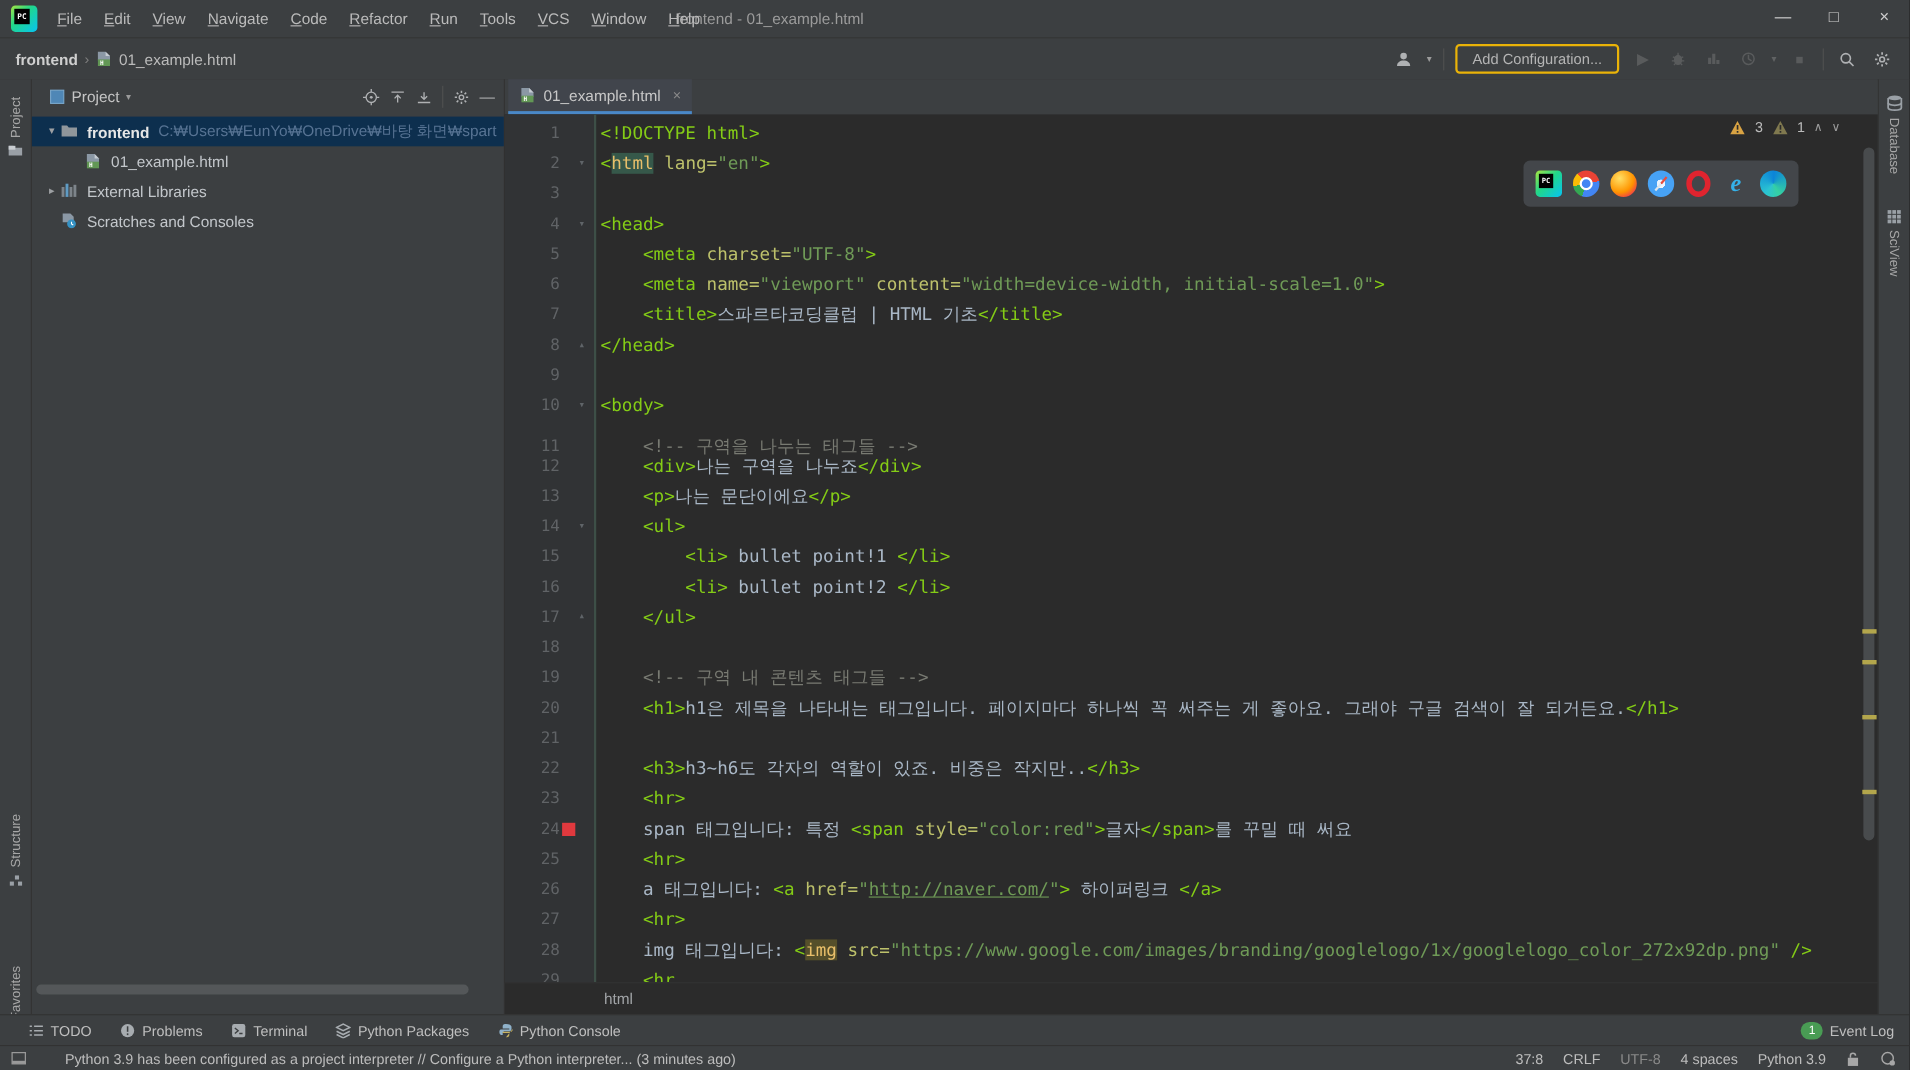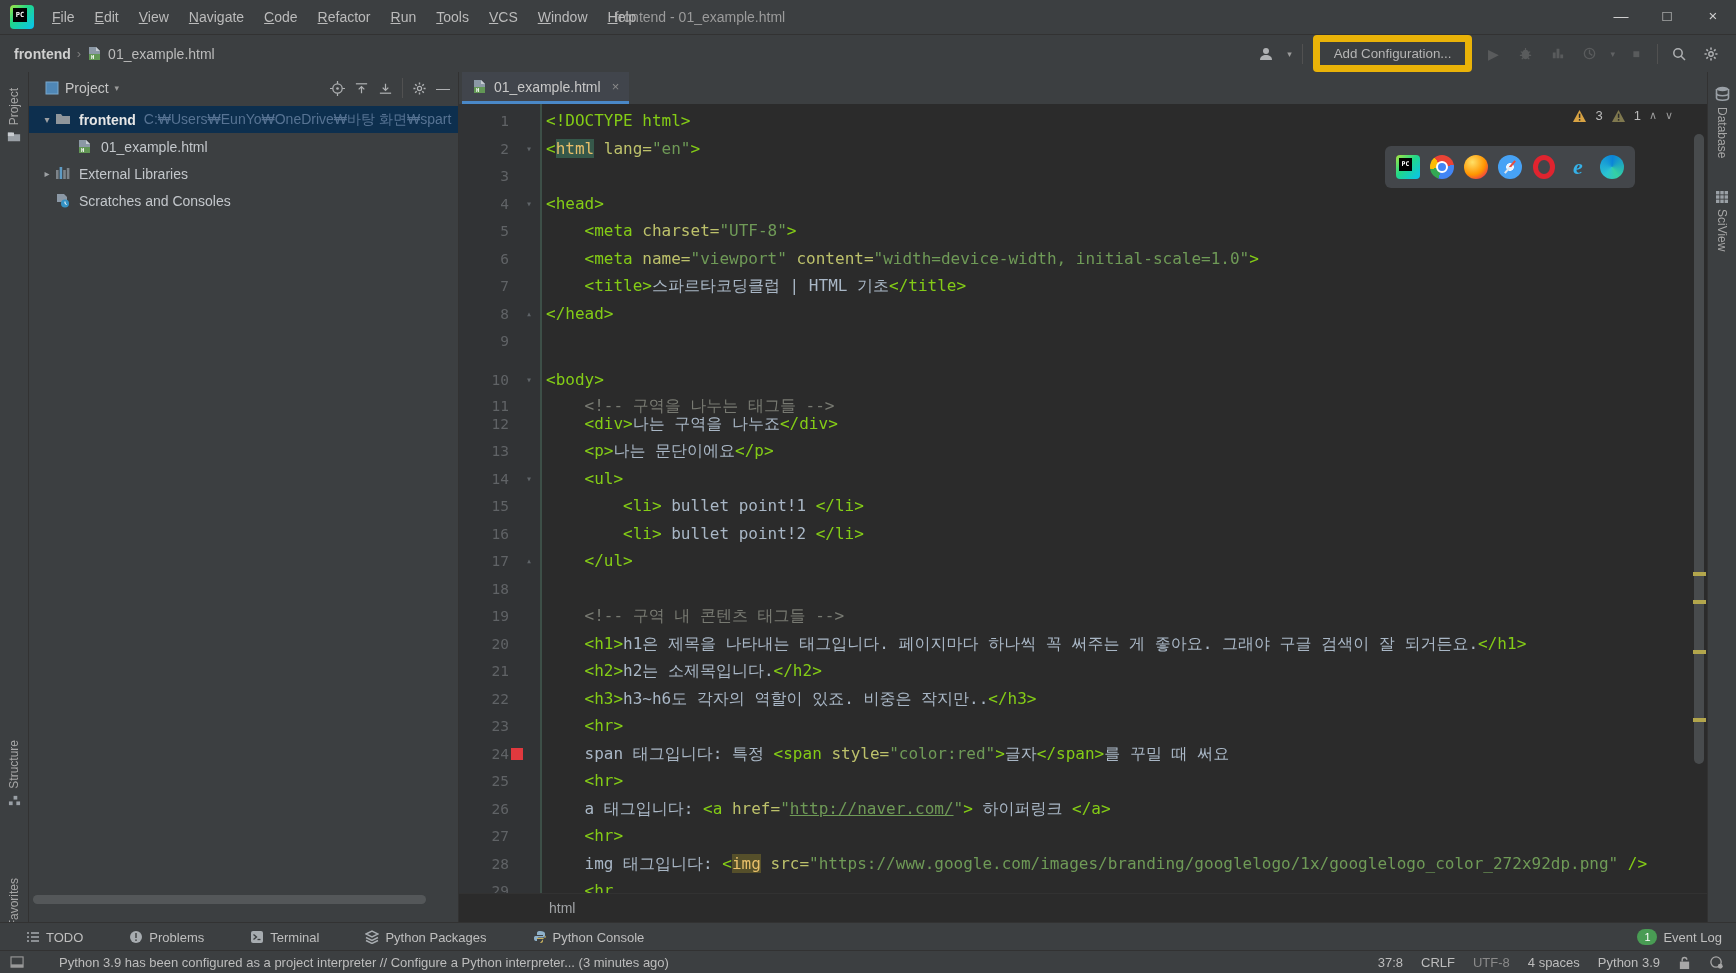--- a/index.html
+++ b/index.html
@@ -18,21 +18,21 @@
   .mi::first-letter{text-decoration:underline;}
   #win-title{left:0;top:0;width:1400px;height:34px;line-height:34px;text-align:center;color:#9b9b9b;pointer-events:none;}
   #win-controls{right:0;top:0;height:34px;display:flex;}
   .wc{width:46px;height:34px;line-height:32px;text-align:center;color:#cfcfcf;font-size:15px;}
   
   #navbar{left:0;top:35px;width:1736px;height:37px;background:#3c3f41;border-bottom:1px solid #323232;}
   #crumbs{left:14px;top:0;height:37px;display:flex;align-items:center;gap:6px;}
   #crumbs .sep{color:#7e7e7e;font-size:13px;}
   #crumbs .b1{color:#cfcfcf;font-weight:bold;}
   #nav-right{right:14px;top:0;height:37px;display:flex;align-items:center;gap:10px;}
-  #add-config{border:7px solid #eab308;border-radius:4px;padding:4px 14px;color:#b5b5b5;background:transparent;}
+  #add-config{border:2px solid #eab308;border-radius:4px;padding:4px 14px;color:#b5b5b5;background:transparent;}
   .tool-ic{width:22px;height:22px;display:flex;align-items:center;justify-content:center;}
   .dim{opacity:.38;}
   .vdiv{width:1px;height:20px;background:#515151;}
   .caret{color:#9b9b9b;font-size:9px;}
   
   #left-strip{left:0;top:72px;width:28px;height:850px;background:#3c3f41;border-right:1px solid #323232;}
   .vlabel{position:absolute;left:0;width:28px;display:flex;flex-direction:column;align-items:center;gap:5px;color:#a7a7a7;font-size:12px;}
   .vlabel .txt{transform:rotate(-90deg);white-space:nowrap;}
   .vlabel .txt{writing-mode:vertical-rl;transform:rotate(180deg);}
   
@@ -88,21 +88,21 @@
   .bi-safari::after{content:"";position:absolute;left:11px;top:4px;width:2px;height:16px;background:linear-gradient(#e84c3d 50%,#dfe6ec 50%);transform:rotate(40deg);}
   .bi-opera{background:transparent;border:5px solid #e0242f;border-radius:50%;box-sizing:border-box;width:22px;height:24px;margin:0 1px;}
   .bi-ie{background:transparent;color:#35b1e8;font:italic 700 22px/24px "Liberation Serif",serif;text-align:center;}
   .bi-edge{background:conic-gradient(from 220deg,#2bc3d2,#0b84d8 40%,#35d0a2 80%,#2bc3d2);}
   #scroll-thumb{position:absolute;right:3px;top:30px;width:10px;height:630px;background:#565a5c;border-radius:5px;opacity:.7;}
   .stripe-mark{position:absolute;right:1px;width:13px;height:4px;background:#b3a64c;}
   
   #crumbbar{left:459px;top:893px;width:1248px;height:29px;background:#2b2b2b;border-top:1px solid #323232;line-height:28px;}
   #crumbbar span{margin-left:90px;color:#a0a3a6;}
   
-  #toolbar-bottom{left:0;top:922px;width:1736px;height:28px;background:#3c3f41;border-top:1px solid #323232;display:flex;align-items:center;gap:20px;}
+  #toolbar-bottom{left:0;top:922px;width:1736px;height:28px;background:#3c3f41;border-top:1px solid #323232;display:flex;align-items:center;}
   .bt{display:flex;align-items:center;gap:6px;margin-left:26px;color:#bfbfbf;font-size:13px;}
   #event-log{position:absolute;right:14px;display:flex;align-items:center;gap:6px;color:#bfbfbf;font-size:13px;}
   #event-badge{background:#499c54;color:#fff;border-radius:8px;min-width:10px;padding:0 5px;height:16px;line-height:16px;font-size:11px;text-align:center;}
   
   #statusbar{left:0;top:950px;width:1736px;height:23px;background:#3c3f41;border-top:1px solid #323232;display:flex;align-items:center;font-size:13px;color:#bdbdbd;}
   #status-msg{margin-left:34px;}
   #status-right{position:absolute;right:12px;display:flex;align-items:center;gap:18px;}
   #status-right .dimtxt{color:#8a8a8a;}
   svg{display:block;}
 </style>
@@ -364,32 +364,32 @@
     <div id="code-lines">
         <div class="cl" style="top: 3px;"><span class="num">1</span><span class="code"><span class="t">&lt;!DOCTYPE html&gt;</span></span></div>
         <div class="cl" style="top: 30.5px;"><span class="num">2</span><span class="fold">▾</span><span class="code"><span class="t">&lt;</span><span class="ht">html</span><span class="a"> lang=</span><span class="s">"en"</span><span class="t">&gt;</span></span></div>
         <div class="cl" style="top: 58px;"><span class="num">3</span><span class="code"></span></div>
         <div class="cl" style="top: 85.5px;"><span class="num">4</span><span class="fold">▾</span><span class="code"><span class="t">&lt;head&gt;</span></span></div>
         <div class="cl" style="top: 113px;"><span class="num">5</span><span class="code"><span class="t">    &lt;meta</span><span class="a"> charset=</span><span class="s">"UTF-8"</span><span class="t">&gt;</span></span></div>
         <div class="cl" style="top: 140.5px;"><span class="num">6</span><span class="code"><span class="t">    &lt;meta</span><span class="a"> name=</span><span class="s">"viewport"</span><span class="a"> content=</span><span class="s">"width=device-width, initial-scale=1.0"</span><span class="t">&gt;</span></span></div>
         <div class="cl" style="top: 168px;"><span class="num">7</span><span class="code"><span class="t">    &lt;title&gt;</span><span class="x">스파르타코딩클럽 | HTML 기초</span><span class="t">&lt;/title&gt;</span></span></div>
         <div class="cl" style="top: 195.5px;"><span class="num">8</span><span class="fold">▴</span><span class="code"><span class="t">&lt;/head&gt;</span></span></div>
         <div class="cl" style="top: 223px;"><span class="num">9</span><span class="code"></span></div>
-        <div class="cl" style="top: 262px;"><span class="num">10</span><span class="fold">▾</span><span class="code"><span class="t">&lt;body&gt;</span></span></div>
+        <div class="cl" style="top: 251px;"><span class="num">10</span><span class="fold">▾</span><span class="code"><span class="t">&lt;body&gt;</span></span></div>
         <div class="cl" style="top: 288px;"><span class="num">11</span><span class="code"><span class="c">    &lt;!-- 구역을 나누는 태그들 --&gt;</span></span></div>
         <div class="cl" style="top: 305.5px;"><span class="num">12</span><span class="code"><span class="t">    &lt;div&gt;</span><span class="x">나는 구역을 나누죠</span><span class="t">&lt;/div&gt;</span></span></div>
         <div class="cl" style="top: 333px;"><span class="num">13</span><span class="code"><span class="t">    &lt;p&gt;</span><span class="x">나는 문단이에요</span><span class="t">&lt;/p&gt;</span></span></div>
         <div class="cl" style="top: 360.5px;"><span class="num">14</span><span class="fold">▾</span><span class="code"><span class="t">    &lt;ul&gt;</span></span></div>
         <div class="cl" style="top: 388px;"><span class="num">15</span><span class="code"><span class="t">        &lt;li&gt;</span><span class="x"> bullet point!1 </span><span class="t">&lt;/li&gt;</span></span></div>
         <div class="cl" style="top: 415.5px;"><span class="num">16</span><span class="code"><span class="t">        &lt;li&gt;</span><span class="x"> bullet point!2 </span><span class="t">&lt;/li&gt;</span></span></div>
         <div class="cl" style="top: 443px;"><span class="num">17</span><span class="fold">▴</span><span class="code"><span class="t">    &lt;/ul&gt;</span></span></div>
         <div class="cl" style="top: 470.5px;"><span class="num">18</span><span class="code"></span></div>
         <div class="cl" style="top: 498px;"><span class="num">19</span><span class="code"><span class="c">    &lt;!-- 구역 내 콘텐츠 태그들 --&gt;</span></span></div>
         <div class="cl" style="top: 525.5px;"><span class="num">20</span><span class="code"><span class="t">    &lt;h1&gt;</span><span class="x">h1은 제목을 나타내는 태그입니다. 페이지마다 하나씩 꼭 써주는 게 좋아요. 그래야 구글 검색이 잘 되거든요.</span><span class="t">&lt;/h1&gt;</span></span></div>
-        <div class="cl" style="top: 553px;"><span class="num">21</span><span class="code"><span class="t">    &lt;h2&gt;</span><span class="x">h2는 소제목입니다.</span><span class="t">&lt;/h2&gt;</span></span></div>
+        <div class="cl" style="top: 553px;"><span class="num">21</span></div>
         <div class="cl" style="top: 580.5px;"><span class="num">22</span><span class="code"><span class="t">    &lt;h3&gt;</span><span class="x">h3~h6도 각자의 역할이 있죠. 비중은 작지만..</span><span class="t">&lt;/h3&gt;</span></span></div>
         <div class="cl" style="top: 608px;"><span class="num">23</span><span class="code"><span class="t">    &lt;hr&gt;</span></span></div>
         <div class="cl" style="top: 635.5px;"><span class="num">24</span><span class="bp"></span><span class="code"><span class="x">    span 태그입니다: 특정 </span><span class="t">&lt;span</span><span class="a"> style=</span><span class="s">"color:red"</span><span class="t">&gt;</span><span class="x">글자</span><span class="t">&lt;/span&gt;</span><span class="x">를 꾸밀 때 써요</span></span></div>
         <div class="cl" style="top: 663px;"><span class="num">25</span><span class="code"><span class="t">    &lt;hr&gt;</span></span></div>
         <div class="cl" style="top: 690.5px;"><span class="num">26</span><span class="code"><span class="x">    a 태그입니다: </span><span class="t">&lt;a</span><span class="a"> href=</span><span class="s">"</span><span class="u">http://naver.com/</span><span class="s">"</span><span class="t">&gt;</span><span class="x"> 하이퍼링크 </span><span class="t">&lt;/a&gt;</span></span></div>
         <div class="cl" style="top: 718px;"><span class="num">27</span><span class="code"><span class="t">    &lt;hr&gt;</span></span></div>
         <div class="cl" style="top: 745.5px;"><span class="num">28</span><span class="code"><span class="x">    img 태그입니다: </span><span class="t">&lt;</span><span class="hi">img</span><span class="a"> src=</span><span class="s">"https://www.google.com/images/branding/googlelogo/1x/googlelogo_color_272x92dp.png"</span><span class="t"> /&gt;</span></span></div>
         <div class="cl" style="top: 773px;"><span class="num">29</span><span class="code"><span class="t">    &lt;hr</span></span></div>
       </div>
     <div id="insp-widget">

